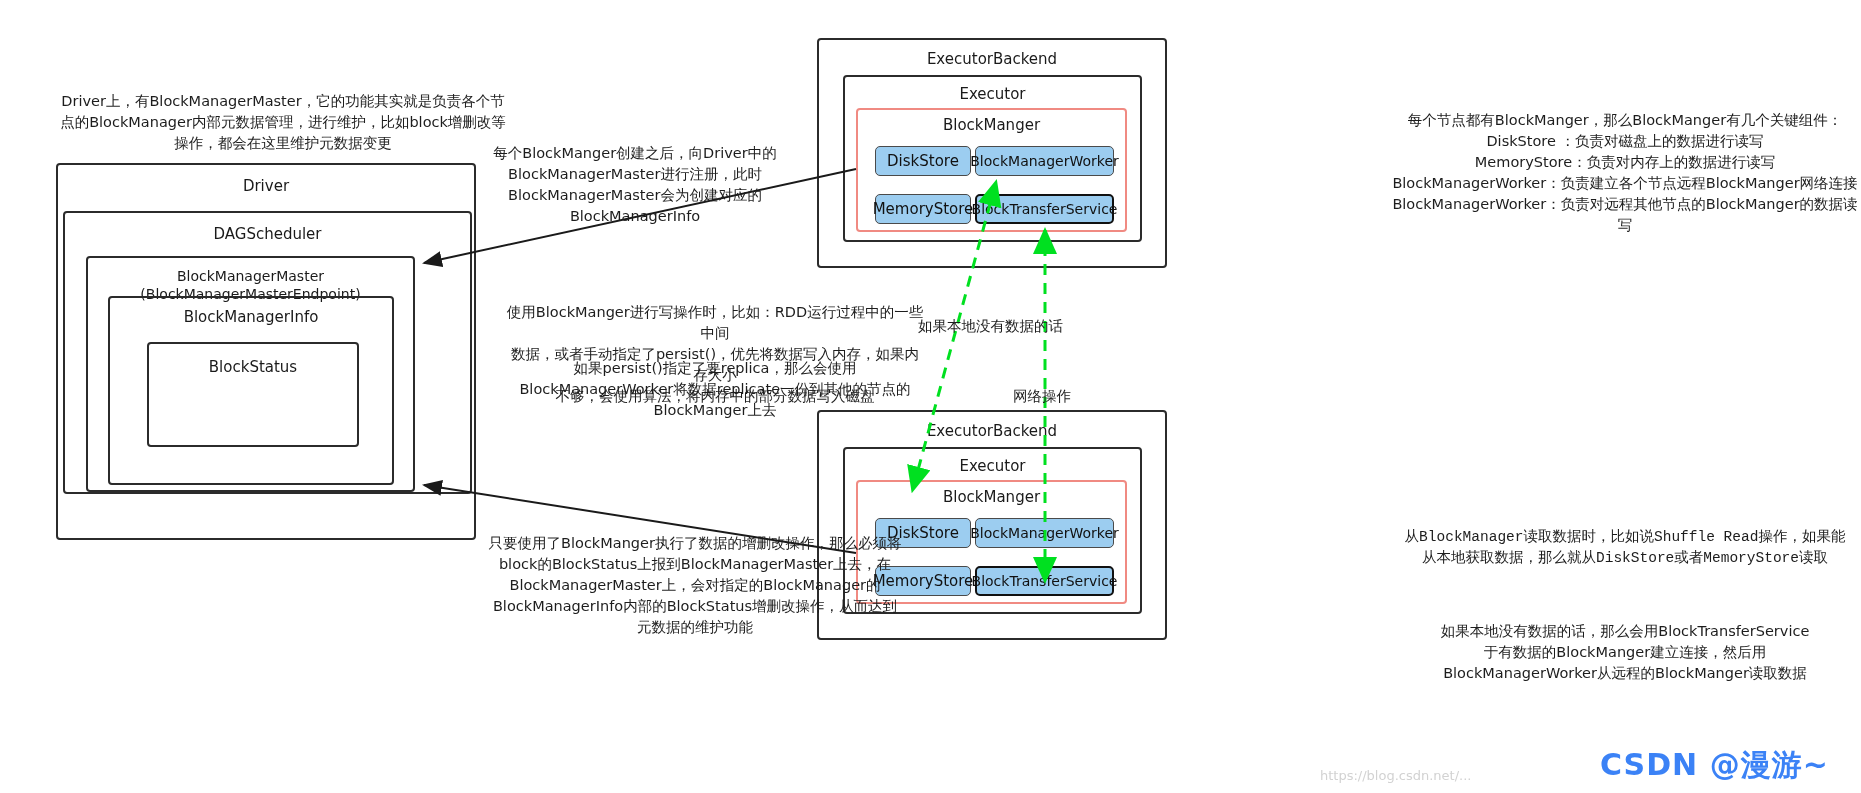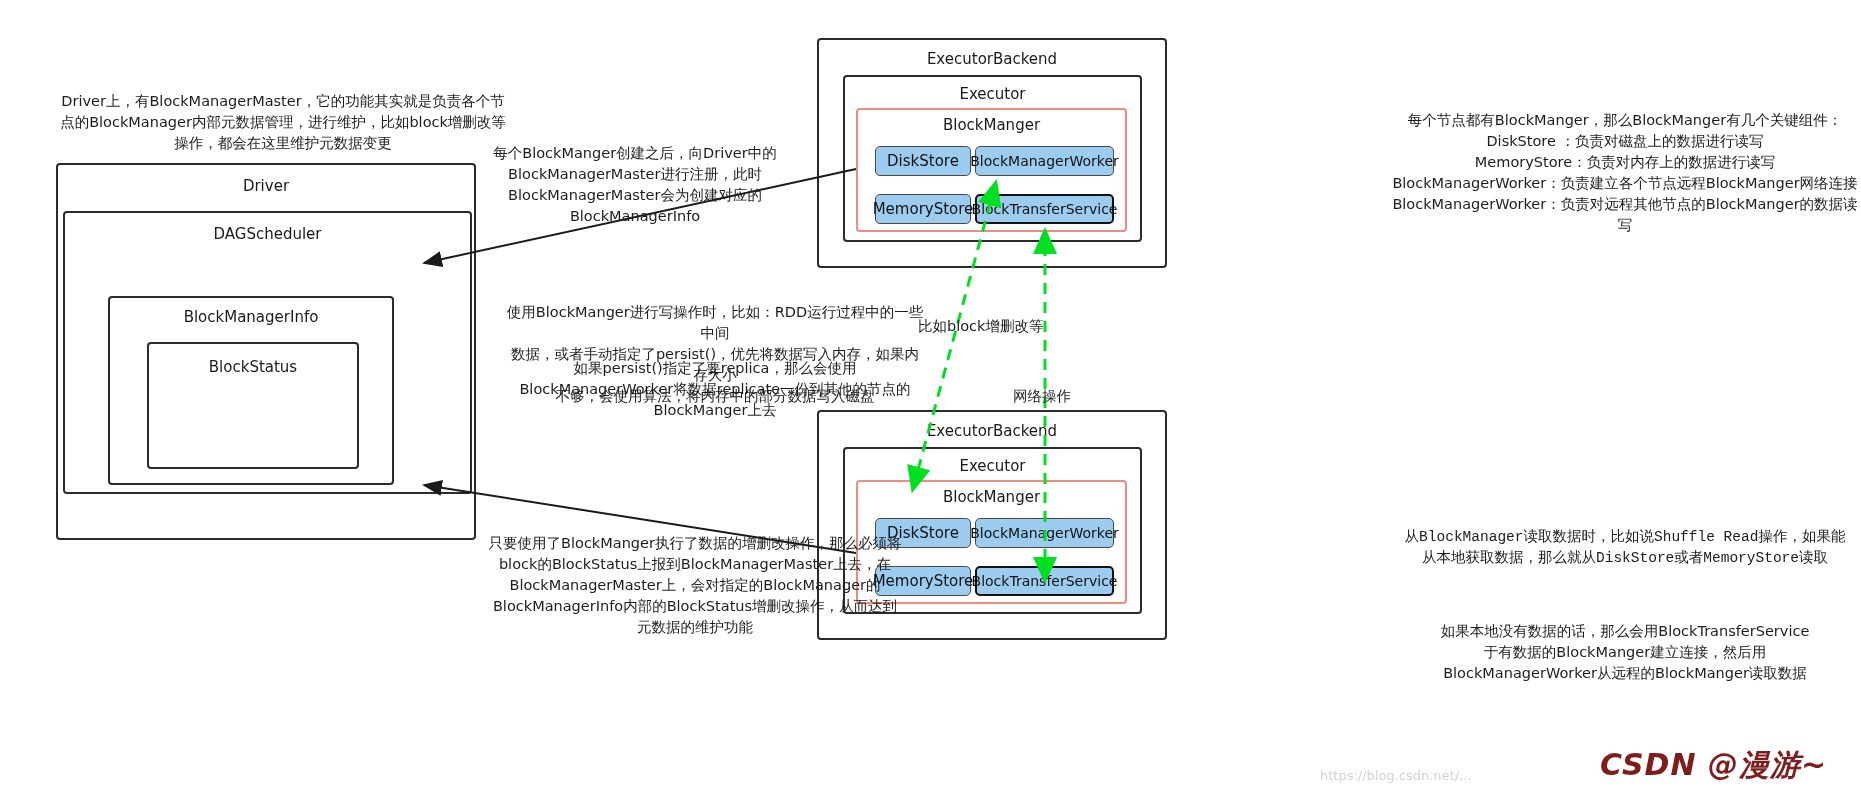--- a/index.html
+++ b/index.html
@@ -72,50 +72,53 @@
     position: absolute;
     left: 0;
     top: 0;
     width: 1861px;
     height: 793px;
     pointer-events: none;
   }
   .watermark {
     position: absolute;
     font-size: 30px;
-    color: #7f1d1d;
+    color: #3b82f6;
     font-weight: bold;
     letter-spacing: 1px;
-    font-style: italic;
   }
   .watermark-url {
     position: absolute;
     font-size: 13px;
     color: #d2d2d2;
   }
 </style>
 </head>
 <body>
 
 <div id="canvas">
 
   <div class="box" style="left:40px; top:163px; width:420px; height:377px;margin-left:16px;">
     <div class="box-title" style="top:12px;">Driver</div>
   </div>
 
   <div class="box" style="left:63px; top:211px; width:409px; height:283px;">
     <div class="box-title" style="top:12px;">DAGScheduler</div>
   </div>
 
+  <div class="box" style="left:86px; top:256px; width:329px; height:236px;">
+    <div class="box-title" style="top:10px; font-size:14px;">BlockManagerMaster
+(BlockManagerMasterEndpoint)</div>
+  </div>
 
   <div class="box" style="left:108px; top:296px; width:286px; height:189px;">
     <div class="box-title" style="top:10px;">BlockManagerInfo</div>
   </div>
 
-  <div class="box" style="left:147px; top:342px; width:212px; height:127px;">
+  <div class="box" style="left:147px; top:342px; width:212px; height:105px;">
     <div class="box-title" style="top:14px;">BlockStatus</div>
   </div>
 
   <div class="box" style="left:817px; top:38px; width:350px; height:230px;">
     <div class="box-title" style="top:10px;">ExecutorBackend</div>
   </div>
 
   <div class="box" style="left:843px; top:75px; width:299px; height:167px;">
     <div class="box-title" style="top:8px;">Executor</div>
   </div>
@@ -161,21 +164,21 @@
 
     <line x1="856" y1="169" x2="424" y2="263" stroke="#1a1a1a" stroke-width="2" marker-end="url(#arrow-black)"></line>
 
     <line x1="856" y1="553" x2="424" y2="485" stroke="#1a1a1a" stroke-width="2" marker-end="url(#arrow-black)"></line>
 
     <line x1="918" y1="470" x2="996" y2="182" stroke="#00e020" stroke-width="3" stroke-dasharray="11 8" marker-start="url(#arrow-green-start)" marker-end="url(#arrow-green-end)"></line>
 
     <line x1="1045" y1="560" x2="1045" y2="230" stroke="#00e020" stroke-width="3" stroke-dasharray="11 8" marker-start="url(#arrow-green-start)" marker-end="url(#arrow-green-end)"></line>
   </svg>
 
-  <div class="edge-label" style="left:918px; top:317px;">比如block增删改等</div>
+  <div class="edge-label" style="left:918px; top:317px;">如果本地没有数据的话</div>
   <div class="edge-label" style="left:1013px; top:387px;">网络操作</div>
 
   <div class="note" style="left:470px; top:143px; width:330px;">每个BlockManger创建之后，向Driver中的
 BlockManagerMaster进行注册，此时
 BlockManagerMaster会为创建对应的BlockManagerInfo</div>
 
   <div class="note" style="left:48px; top:91px; width:470px;">Driver上，有BlockManagerMaster，它的功能其实就是负责各个节
 点的BlockManager内部元数据管理，进行维护，比如block增删改等
 操作，都会在这里维护元数据变更</div>
 

